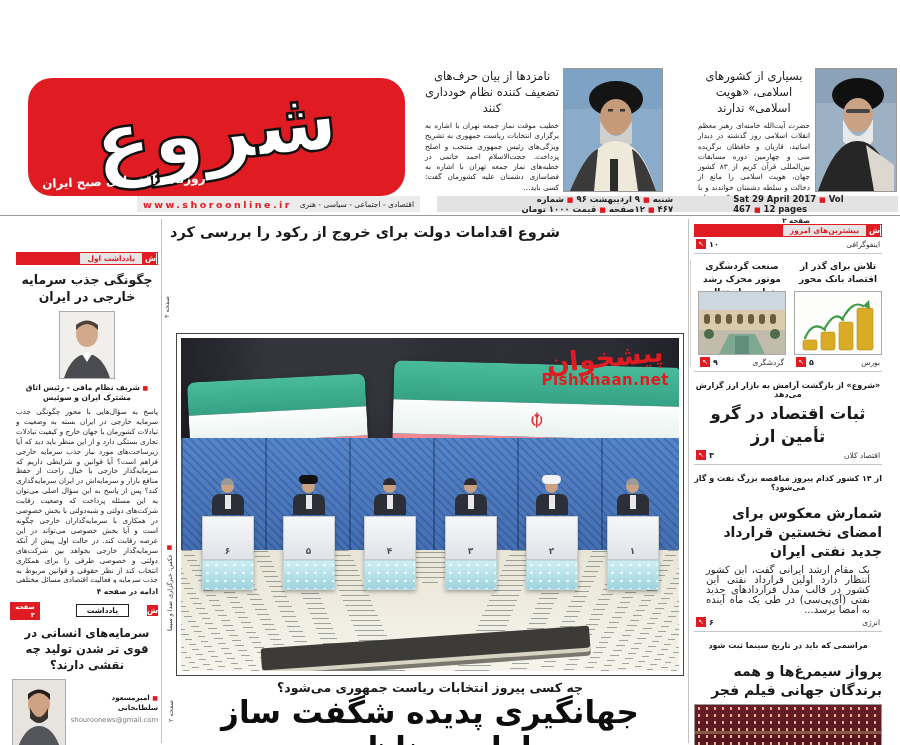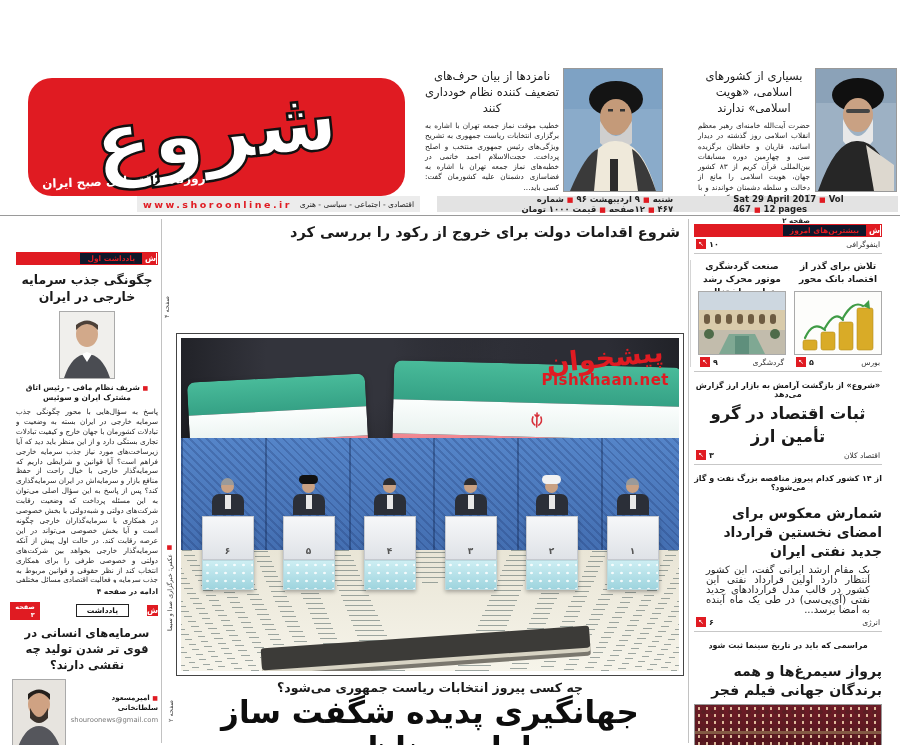--- a/index.html
+++ b/index.html
@@ -38,21 +38,21 @@
   .dl-en{direction:ltr;font-weight:bold;color:#222;margin-right:10px;margin-left:60px;}
   .dl-fa{font-weight:bold;color:#222;}
   .sq{color:#e01b22;font-size:7px;margin:0 3px;}
 
   .hrule{left:0;top:215px;width:900px;height:1px;background:#9a9a9a;}
   .vrule{width:1px;background:#c2c2c2;top:219px;height:524px;}
   .vr-l{left:161px;} .vr-r{left:688px;}
 
   
   .sec-bar{position:relative;height:13px;background:#e01b22;display:flex;align-items:center;}
-  .sec-label{position:absolute;right:16px;top:1px;bottom:1px;background:#0f172a;color:#e01b22;
+  .sec-label{position:absolute;right:16px;top:1px;bottom:1px;background:#e5e5e5;color:#e01b22;
              font-size:7.5px;font-weight:bold;display:flex;align-items:center;padding:0 7px;}
   .logo-sq{position:absolute;right:1px;top:1px;width:11px;height:11px;background:#e01b22;color:#fff;
            font-size:8px;font-weight:bold;display:flex;align-items:center;justify-content:center;border-right:1px solid #fff;}
 
   
   .leftcol{left:16px;top:252px;width:142px;display:flex;flex-direction:column;}
   .n1-title{font-weight:bold;font-size:12.5px;line-height:17px;text-align:center;margin:6px 0 4px;}
   .n1-photo{width:54px;height:66px;margin:2px auto 4px;border:1px solid #aaa;overflow:hidden;}
   .byline{font-size:7.5px;font-weight:bold;text-align:center;line-height:10px;margin-bottom:4px;}
   .red-b{color:#e01b22;font-size:6px;}
@@ -66,21 +66,21 @@
   .div-sq{order:0;width:11px;height:11px;background:#e01b22;color:#fff;font-size:8px;font-weight:bold;
           display:flex;align-items:center;justify-content:center;}
   .n2-title{font-weight:bold;font-size:11.5px;line-height:16px;text-align:center;margin:8px 0 6px;}
   .n2-row{display:flex;gap:5px;align-items:flex-start;}
   .n2-photo{width:52px;height:70px;border:1px solid #aaa;overflow:hidden;flex:none;}
   .n2-meta{padding-top:14px;}
   .n2-by{font-size:7.2px;font-weight:bold;line-height:10px;}
   .n2-mail{font-size:6.8px;color:#777;direction:ltr;text-align:right;margin-top:3px;}
 
   
-  .lead-kicker{left:170px;top:224px;width:510px;text-align:right;font-weight:bold;font-size:14.5px;}
+  .lead-kicker{left:170px;top:224px;width:510px;text-align:left;font-weight:bold;font-size:14.5px;}
   .lead-head{left:170px;top:241px;width:510px;text-align:center;font-weight:bold;font-size:43px;
              letter-spacing:-1px;color:#0d0d0d;}
   .vref{writing-mode:vertical-rl;transform:rotate(180deg);font-size:6.5px;color:#444;}
   .vref4{left:163px;top:296px;} .vref2{left:167px;top:700px;}
   .photo-frame{left:176px;top:333px;width:508px;height:343px;border:1px solid #444;padding:4px;box-sizing:border-box;background:#fff;}
   .debate{position:relative;width:100%;height:100%;overflow:hidden;background:#17181c;}
   .ph-top{position:absolute;left:0;top:0;right:0;height:100px;
           background:radial-gradient(circle at 30% 20%,#33343c 0 18%,transparent 60%),
                      radial-gradient(circle at 75% 30%,#2c2d35 0 15%,transparent 55%),#141519;}
   .flag{position:absolute;display:flex;flex-direction:column;border-radius:8px;overflow:hidden;

